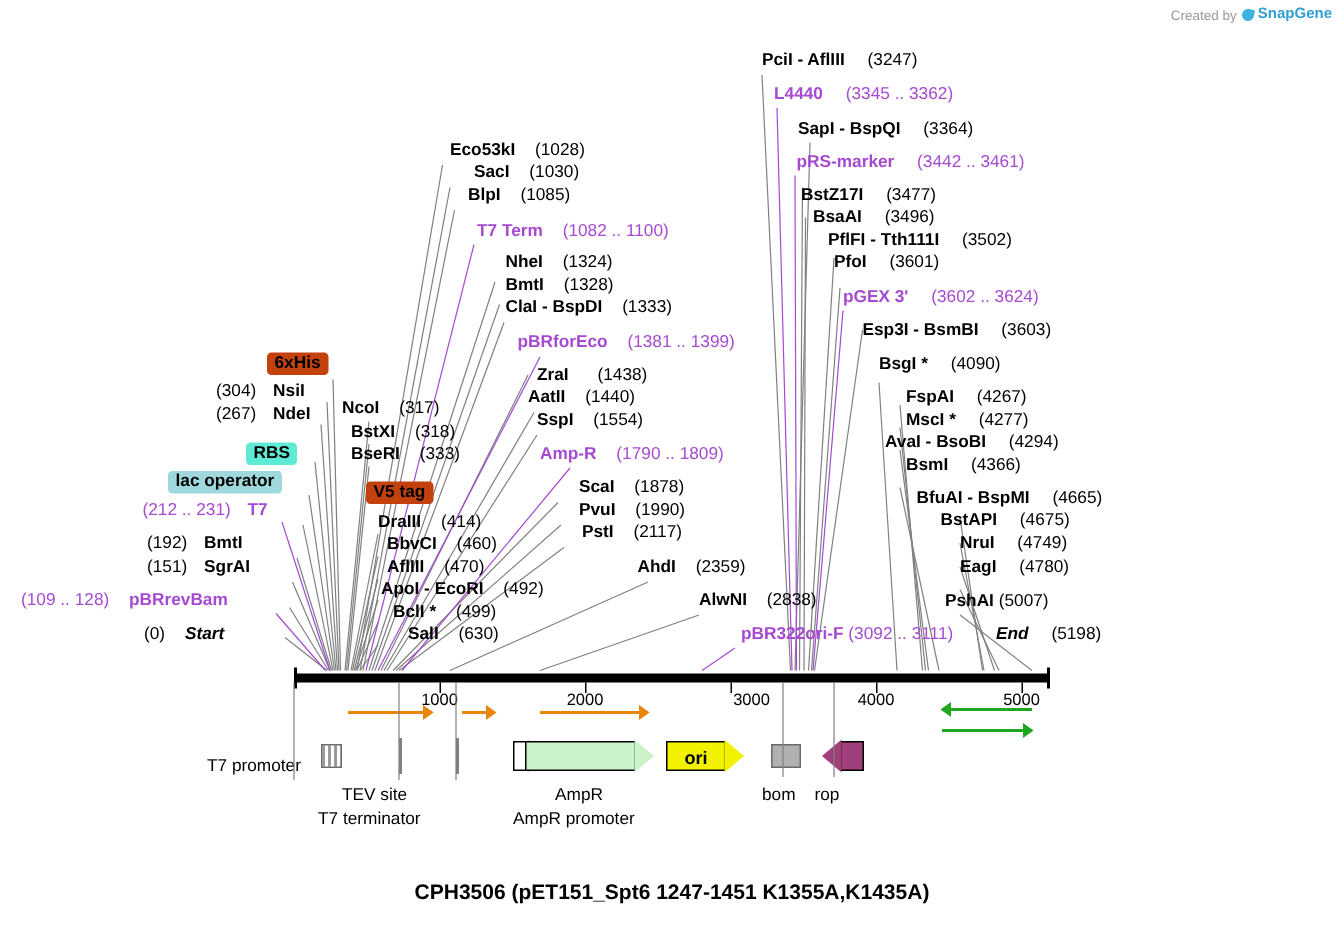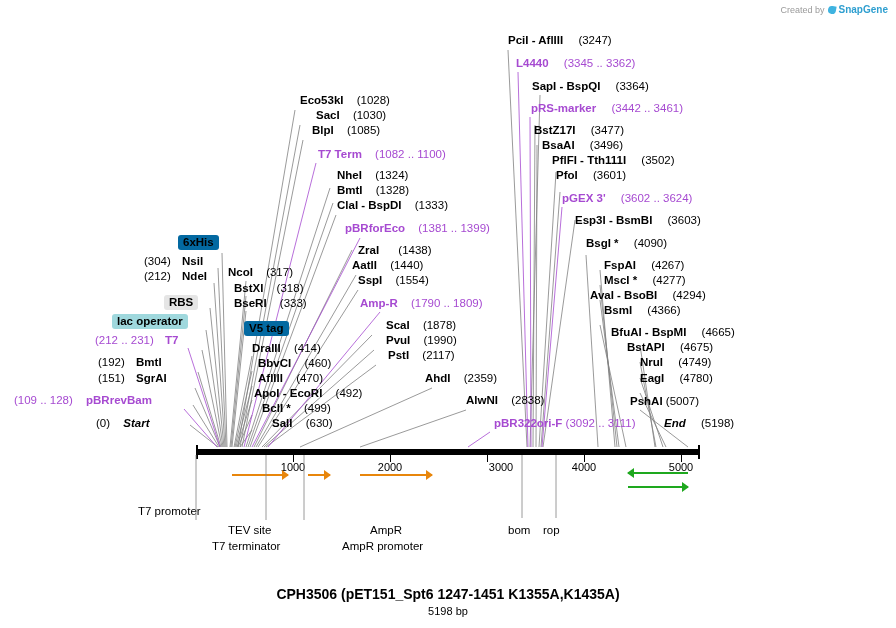--- a/index.html
+++ b/index.html
@@ -41,22 +41,22 @@
 
   
   .chip{
     display:inline-block;
     padding:1px 5px 2px 5px;
     border-radius:3px;
     font-weight:bold;
     font-size:11.5px;
     color:#000;
   }
-  .chip.grey{background:#e5e5e5;}
-  .chip.pink{background:#0369a1;}
+  .chip.grey{background:#5eead4;}
+  .chip.pink{background:#c2410c;}
   .chip.teal{background:#9fd8dd;}
 
   
   .backbone{
     left:196px;top:449px;width:504px;height:6px;
     background:#000;
   }
   .bb-end{position:absolute;top:-4px;width:2px;height:14px;background:#000;}
 
   .ruler{left:196px;top:455px;width:504px;height:20px;}
@@ -351,21 +351,21 @@
   </div>
 
   <div class="abs" style="left:178px;top:232px;">
     <span class="chip pink">6xHis</span>
   </div>
   <div class="abs lbl" style="left:144px;top:255px;">
     <span class="num-left">(304)</span>
     <span class="nm" style="margin-left:8px">NsiI</span>
   </div>
   <div class="abs lbl" style="left:144px;top:270px;">
-    <span class="num-left">(212)</span>
+    <span class="num-left">(267)</span>
     <span class="nm" style="margin-left:8px">NdeI</span>
   </div>
   <div class="abs" style="left:164px;top:292px;">
     <span class="chip grey">RBS</span>
   </div>
   <div class="abs" style="left:112px;top:311px;">
     <span class="chip teal">lac operator</span>
   </div>
   <div class="abs lbl purple" style="left:95px;top:334px;">
     <span class="pos">(212 .. 231)</span>
@@ -460,35 +460,66 @@
   </div>
   <div class="abs arrowline" style="left:628px;top:472px;width:60px;">
     <div class="shaft" style="background:#1ea81e;"></div>
     <div class="head left" style="border-right:7px solid #1ea81e;"></div>
   </div>
   <div class="abs arrowline" style="left:628px;top:486px;width:60px;">
     <div class="shaft" style="background:#1ea81e;"></div>
     <div class="head" style="border-left:7px solid #1ea81e;"></div>
   </div>
 
+  <div class="abs features">
+
+    <div class="featbox" style="left:18px;width:14px;background:repeating-linear-gradient(90deg,#9a9a9a 0 2px,#ffffff 2px 4px);border:1px solid #6a6a6a;"></div>
+
+    <div class="tick-thin" style="left:70px;"></div>
+
+    <div class="tick-thin" style="left:108px;"></div>
+
+    <div class="arrowshape" style="left:146px;width:22px;">
+      <div class="body" style="background:#ffffff;"></div>
+      <div class="tip" style="border-left:12px solid #ffffff;filter:drop-shadow(0 0 0 #000);"></div>
+    </div>
+
+    <div class="arrowshape" style="left:154px;width:86px;">
+      <div class="body" style="background:#ccf2cc;"></div>
+      <div class="tip" style="border-left:13px solid #ccf2cc;"></div>
+    </div>
+
+    <div class="arrowshape" style="left:248px;width:52px;">
+      <div class="body" style="background:#f2f200;"></div>
+      <div class="tip" style="border-left:13px solid #f2f200;"></div>
+    </div>
+
+    <div class="featbox" style="left:318px;width:20px;background:#b0b0b0;border:1px solid #6a6a6a;"></div>
+
+    <div class="arrowshape" style="left:352px;width:28px;">
+      <div class="body" style="background:#a0407a;left:12px;right:0;"></div>
+      <div class="tip" style="left:0;right:auto;border-right:13px solid #a0407a;border-left:none;"></div>
+    </div>
+
+    <div class="featlabel" style="left:268px;top:6px;font-weight:bold;font-size:12px;color:#000;">ori</div>
+  </div>
 
   <div class="abs" style="left:138px;top:505px;font-size:11.5px;">T7 promoter</div>
   <div class="abs" style="left:228px;top:524px;font-size:11.5px;">TEV site</div>
   <div class="abs" style="left:212px;top:540px;font-size:11.5px;">T7 terminator</div>
   <div class="abs" style="left:370px;top:524px;font-size:11.5px;">AmpR</div>
   <div class="abs" style="left:342px;top:540px;font-size:11.5px;">AmpR promoter</div>
   <div class="abs" style="left:508px;top:524px;font-size:11.5px;">bom</div>
   <div class="abs" style="left:543px;top:524px;font-size:11.5px;">rop</div>
 
   <svg class="leaders">
     <g stroke="#808080" stroke-width="0.8" fill="none">
       <line x1="196" y1="520" x2="196" y2="455"></line>
       <line x1="266" y1="520" x2="266" y2="455"></line>
       <line x1="304" y1="520" x2="304" y2="455"></line>
       <line x1="522" y1="518" x2="522" y2="455"></line>
       <line x1="556" y1="518" x2="556" y2="455"></line>
     </g>
   </svg>
 
   <div class="abs title">CPH3506 (pET151_Spt6 1247-1451 K1355A,K1435A)</div>
-  <div class="abs subtitle">5198 bp</div>
 
 </div>
 
 </body></html>

